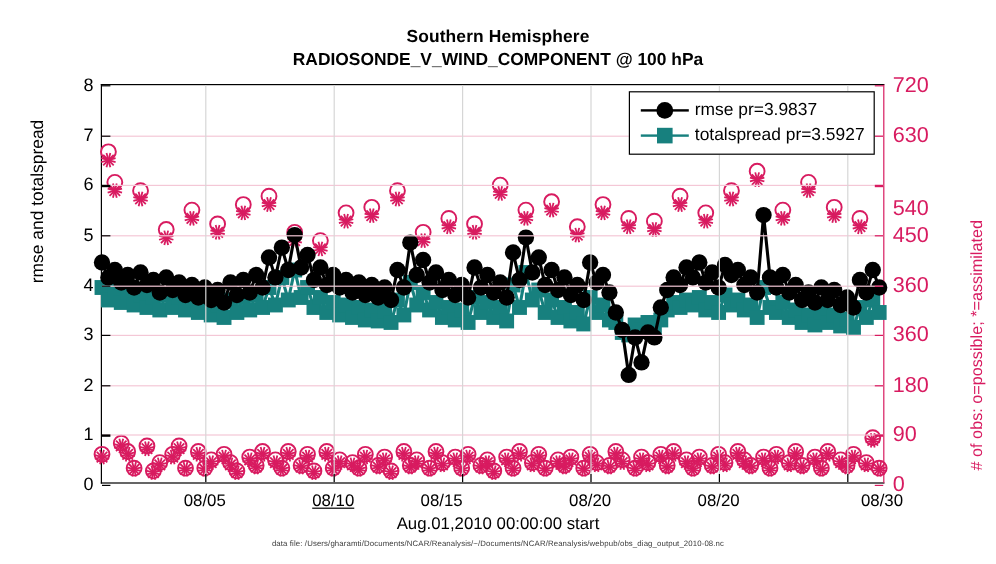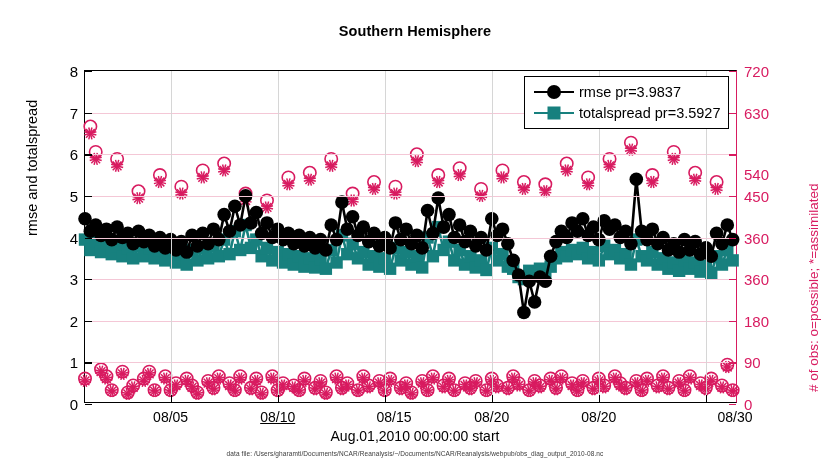--- a/index.html
+++ b/index.html
@@ -72,21 +72,21 @@
   .ytick-left-mark {
     position: absolute;
     left: 0; width: 7px; height: 1.3px;
     background: #000;
   }
   .ytick-right {
     position: absolute;
     left: 100%;
     margin-left: 8px;
     transform: translateY(-50%);
-    font-size: 15px;
+    font-size: 18px;
     color: #d81b60;
     white-space: nowrap;
   }
   .ytick-right-mark {
     position: absolute;
     right: 0; width: 7px; height: 1.3px;
     background: #d81b60;
   }
   .xtick-label {
     position: absolute;
@@ -182,20 +182,21 @@
 
   svg.series { position: absolute; left: 0; top: 0; overflow: visible; }
 </style>
 </head>
 <body>
 
 <div id="figure">
 
   <div class="title-block">
     <div>Southern Hemisphere</div>
+    <div class="title-line2">RADIOSONDE_V_WIND_COMPONENT @ 100 hPa</div>
   </div>
 
   <div class="ylabel-left">rmse and totalspread</div>
   <div class="ylabel-right"># of obs: o=possible; *=assimilated</div>
 
   <div class="plotbox right-spine" id="plotbox">
     <svg class="series" id="series-svg" width="653" height="333">
         <circle cx="0" cy="307.5625" r="6.2" fill="none" stroke="#d81b60" stroke-width="1.6"></circle>
         <circle cx="5.352459016393443" cy="55.5" r="6.2" fill="none" stroke="#d81b60" stroke-width="1.6"></circle>
         <circle cx="10.704918032786885" cy="80.9375" r="6.2" fill="none" stroke="#d81b60" stroke-width="1.6"></circle>
@@ -1585,21 +1586,21 @@
       <div class="ytick-right-mark" style="top: 0px;"></div>
       <div class="ytick-right" style="top: 0px;">720</div>
       <div class="grid-line-v" style="left: 85.6393px;"></div>
       <div class="xtick-mark" style="left: 85.6393px;"></div>
       <div class="xtick-label" style="left: 85.6393px;">08/05</div>
       <div class="grid-line-v" style="left: 192.689px;"></div>
       <div class="xtick-mark" style="left: 192.689px;"></div>
       <div class="xtick-label" style="left: 192.689px; text-decoration: underline;">08/10</div>
       <div class="grid-line-v" style="left: 299.738px;"></div>
       <div class="xtick-mark" style="left: 299.738px;"></div>
-      <div class="xtick-label" style="left: 309px;">08/15</div>
+      <div class="xtick-label" style="left: 283px;">08/15</div>
       <div class="grid-line-v" style="left: 406.787px;"></div>
       <div class="xtick-mark" style="left: 406.787px;"></div>
       <div class="xtick-label" style="left: 406.787px; text-align: center;">08/20</div>
       <div class="grid-line-v" style="left: 513.836px;"></div>
       <div class="xtick-mark" style="left: 513.836px;"></div>
       <div class="xtick-label" style="left: 513.836px;">08/20</div>
       <div class="grid-line-v" style="left: 620.885px;"></div>
       <div class="xtick-mark" style="left: 620.885px;"></div>
       <div class="xtick-label" style="left: 624px; margin-left: 26px;">08/30</div>
     </div>

